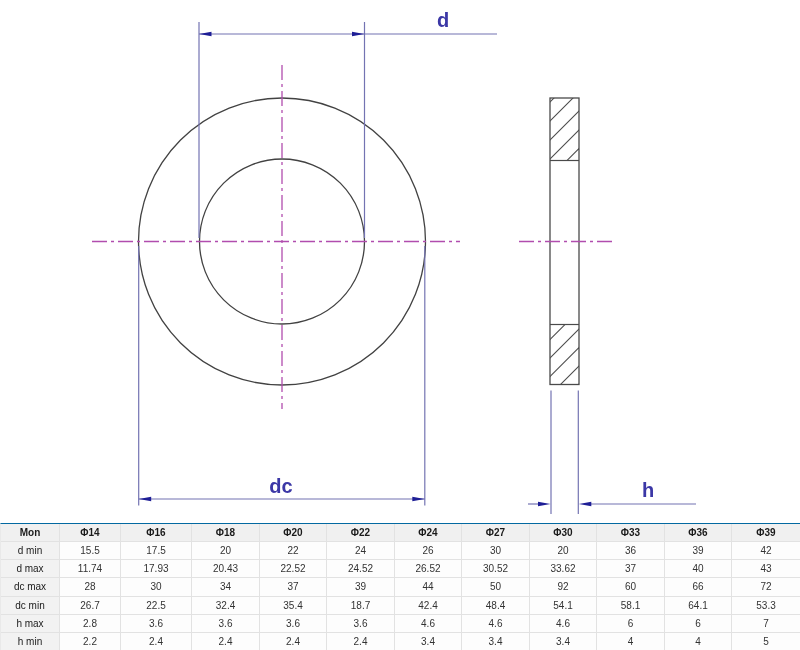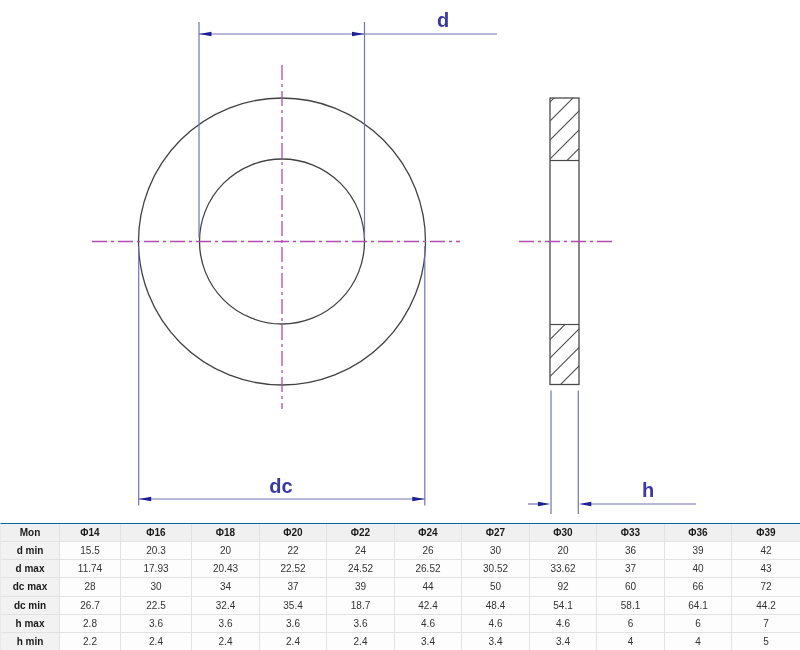--- a/index.html
+++ b/index.html
@@ -6,21 +6,21 @@
   body{width:800px;height:650px;overflow:hidden;font-family:"Liberation Sans",sans-serif;}
   #page{position:relative;width:800px;height:650px;background:#ffffff;}
   svg text{font-family:"Liberation Sans",sans-serif;}
   .tbl{position:absolute;left:0;top:523px;width:800px;display:grid;
        grid-template-columns:59px 61px 71px 68px 67px 68px 67px 68px 67px 68px 67px 69px;
        grid-auto-rows:18.14px;border-top:1px solid #0369a1;border-left:1px solid #e9e9e9;}
   .tbl div{box-sizing:border-box;display:flex;align-items:center;justify-content:center;padding-top:1px;
        border-right:1px solid #e2e2e2;border-bottom:1px solid #e2e2e2;
        font-size:10px;color:#333;background:#fdfdfd;line-height:1;}
   .tbl .hd{background:#f0f0f0;font-weight:bold;color:#1a1a1a;font-size:10px;}
-  .tbl .lb{background:#f2f2f2;font-weight:bold;color:#1a1a1a;font-size:10px;}
+  .tbl .lb{background:#f2f2f2;font-weight:normal;color:#1a1a1a;font-size:10px;}
 </style>
 </head>
 <body>
 <div id="page">
 <svg width="800" height="523" viewBox="0 0 800 523">
   <defs>
     <clipPath id="hatchTop">
           <rect x="550" y="98" width="29" height="62.5"></rect>
         </clipPath>
     <clipPath id="hatchBot">
@@ -108,21 +108,21 @@
       <div class="hd">Φ22</div>
       <div class="hd">Φ24</div>
       <div class="hd">Φ27</div>
       <div class="hd">Φ30</div>
       <div class="hd">Φ33</div>
       <div class="hd">Φ36</div>
       <div class="hd">Φ39</div>
 
 <div class="lb">d min</div>
       <div>15.5</div>
-      <div>20.3</div>
+      <div>17.5</div>
       <div>20</div>
       <div>22</div>
       <div>24</div>
       <div>26</div>
       <div>30</div>
       <div>20</div>
       <div>36</div>
       <div>39</div>
       <div>42</div>
 
@@ -156,21 +156,21 @@
       <div>26.7</div>
       <div>22.5</div>
       <div>32.4</div>
       <div>35.4</div>
       <div>18.7</div>
       <div>42.4</div>
       <div>48.4</div>
       <div>54.1</div>
       <div>58.1</div>
       <div>64.1</div>
-      <div>44.2</div>
+      <div>53.3</div>
 
 <div class="lb">h max</div>
       <div>2.8</div>
       <div>3.6</div>
       <div>3.6</div>
       <div>3.6</div>
       <div>3.6</div>
       <div>4.6</div>
       <div>4.6</div>
       <div>4.6</div>

